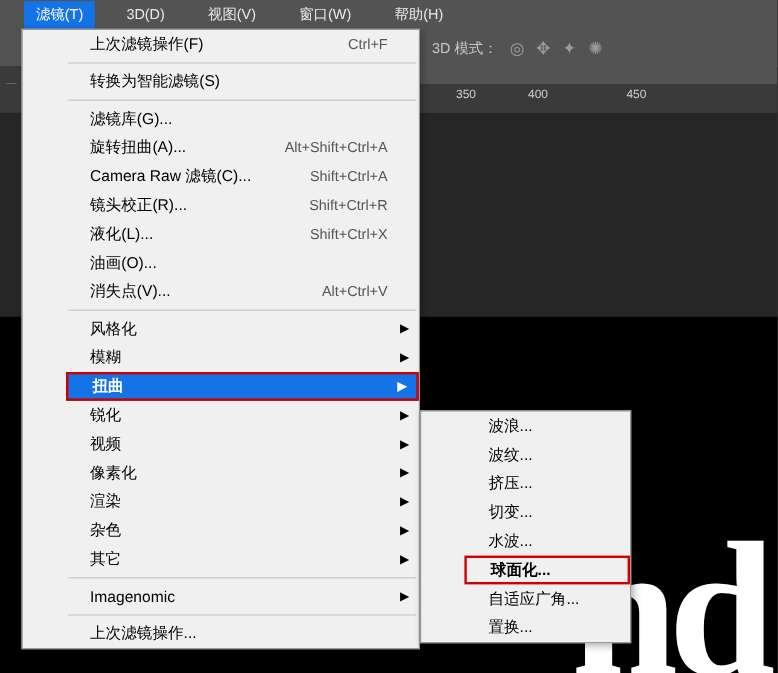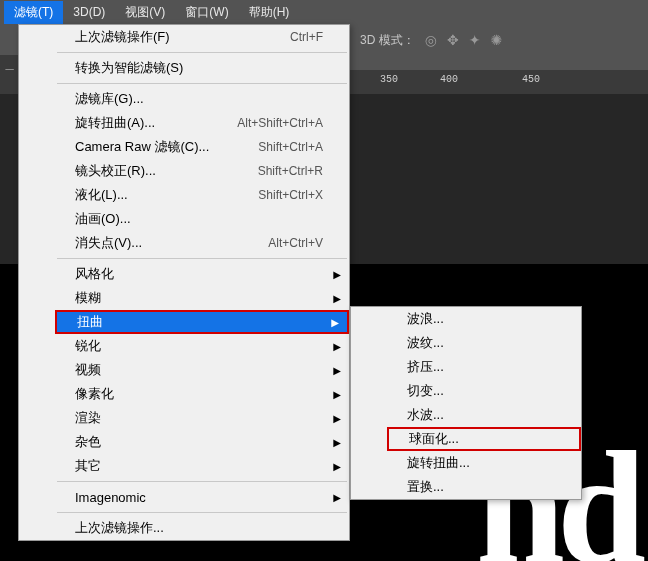--- a/index.html
+++ b/index.html
@@ -1,38 +1,38 @@
 <!DOCTYPE html>
 <html><head>
 <meta charset="utf-8">
 <style>
   * { margin: 0; padding: 0; box-sizing: border-box; font-family: "Microsoft YaHei", sans-serif; }
   body { background: #535353; width: 648px; height: 561px; overflow: hidden; position: relative; }
   .menubar { background: #535353; display: flex; height: 24px; align-items: center; padding: 0 4px; color: #e8e8e8; font-size: 12px; }
-  .menubar-item { padding: 3px 10px; cursor: default; }
+  .menubar-item { padding: 3px 10px; cursor: default; margin-left: 16px; }
   .menubar-item.active { background: #1473e6; color: #fff; }
   .options-bar { position: absolute; top: 24px; left: 0; right: 0; height: 32px; background: #535353; display: flex; align-items: center; padding-left: 360px; color: #c8c8c8; font-size: 12px; gap: 10px; }
   .options-bar .icon-btn { color: #999; font-size: 14px; }
   .ruler { position: absolute; top: 70px; left: 0; right: 0; height: 24px; background: #3a3a3a; color: #d0d0d0; font-size: 10px; }
-  .ruler span { position: absolute; top: 4px; font-family: Liberation Mono, monospace; }
+  .ruler span { position: absolute; top: 4px; }
   .canvas-area { position: absolute; top: 94px; left: 0; right: 0; bottom: 0; background: #262626; }
   .canvas-black { position: absolute; top: 170px; left: 0; right: 0; bottom: 0; background: #000; }
   .big-text { position: absolute; bottom: -40px; right: 10px; color: #fff; font-size: 160px; font-weight: bold; font-family: Georgia, serif; letter-spacing: -8px; }
   .left-strip { position: absolute; top: 55px; left: 0; width: 20px; height: 40px; background: #3a3a3a; color: #d0d0d0; font-size: 12px; display: flex; align-items: center; justify-content: center; }
 
   .dropdown { position: absolute; background: #f0f0f0; border: 1px solid #999; box-shadow: 2px 2px 6px rgba(0,0,0,0.3); font-size: 13px; color: #000; padding-left: 36px; }
   .dropdown.main { top: 24px; left: 18px; width: 332px; }
-  .dropdown.sub { top: 306px; left: 350px; width: 232px; }
+  .dropdown.sub { top: 342px; left: 350px; width: 176px; }
   .menu-row { display: flex; align-items: center; height: 24px; padding: 0 26px 0 20px; position: relative; cursor: default; }
   .menu-row .label { flex: 1; }
   .menu-row .shortcut { color: #555; font-size: 12px; }
   .menu-row .arrow { position: absolute; right: 8px; font-size: 10px; }
   .menu-row.highlighted { background: #1473e6; color: #fff; }
   .menu-sep { height: 1px; background: #c8c8c8; margin: 3px 2px; }
-  .red-box { border: 2px solid #d10000; }
+  .red-box { border: 2px solid #d10000; font-weight: bold; }
 </style>
 </head>
 <body>
 
 <div class="menubar">
   <div class="menubar-item active"><span>滤镜(T)</span></div>
   <div class="menubar-item"><span>3D(D)</span></div>
   <div class="menubar-item"><span>视图(V)</span></div>
   <div class="menubar-item"><span>窗口(W)</span></div>
   <div class="menubar-item"><span>帮助(H)</span></div>
@@ -162,18 +162,18 @@
   <div class="menu-row">
       <span class="label">切变...</span>
     </div>
   <div class="menu-row">
       <span class="label">水波...</span>
     </div>
   <div class="menu-row red-box">
       <span class="label">球面化...</span>
     </div>
   <div class="menu-row">
-      <span class="label">旋转扭曲...</span>
+      <span class="label">自适应广角...</span>
     </div>
   <div class="menu-row">
       <span class="label">置换...</span>
     </div>
 </div>
 
 </body></html>

